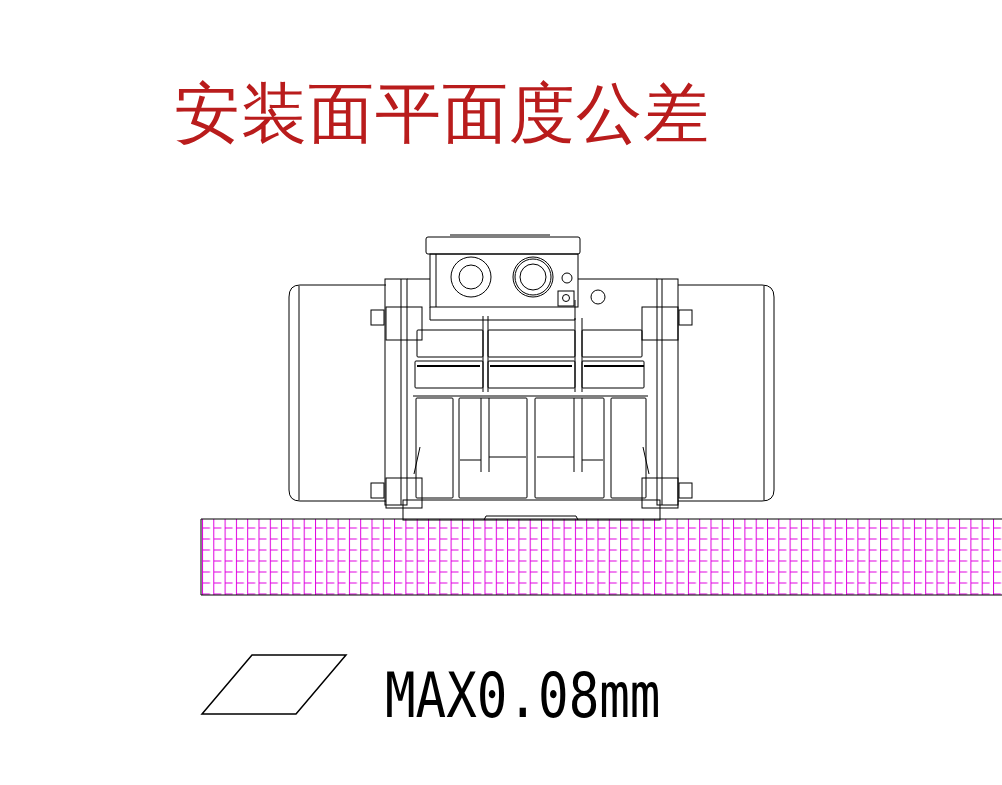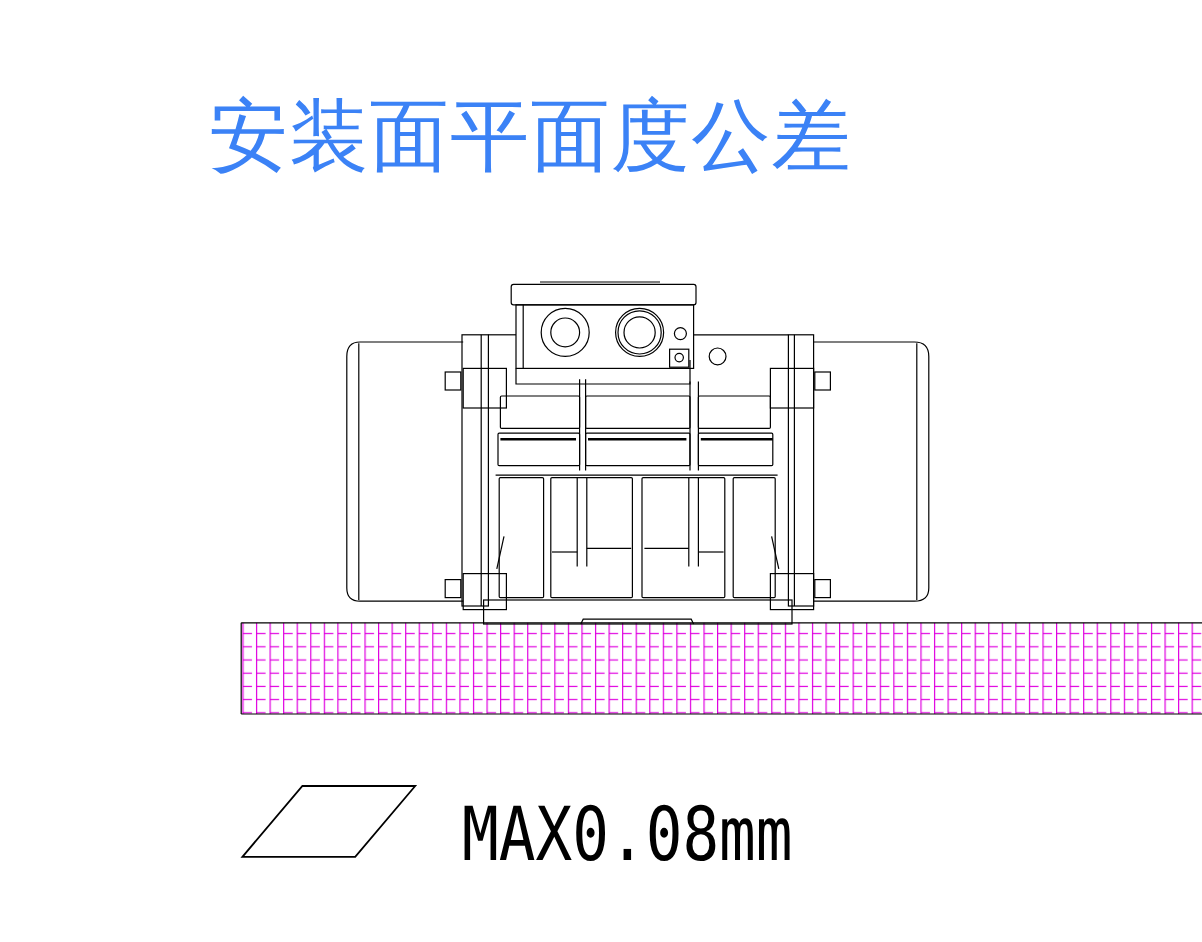--- a/index.html
+++ b/index.html
@@ -1,17 +1,17 @@
 <!DOCTYPE html>
 <html><head>
 <meta charset="utf-8">
 <style>
   html, body { margin:0; padding:0; background:#ffffff; }
   body { width:1002px; height:785px; position:relative; overflow:hidden; font-family:"DejaVu Sans", sans-serif; }
-  .title { position:absolute; left:174px; top:74px; font-size:66px; font-weight:normal; color:#3b82f6; letter-spacing:1px; line-height:80px; white-space:nowrap; }
+  .title { position:absolute; left:174px; top:74px; font-size:66px; font-weight:normal; color:#b91c1c; letter-spacing:1px; line-height:80px; white-space:nowrap; }
   .tol-text { position:absolute; left:385px; top:660px; font-family:"DejaVu Sans Mono", monospace; font-size:62px; color:#000; line-height:72px; white-space:nowrap; transform:scaleX(0.82); transform-origin:left top; }
   svg { position:absolute; left:0; top:0; }
 </style>
 </head>
 <body>
 
 <div class="title">安装面平面度公差</div>
 
 <svg width="1002" height="785" viewBox="0 0 1002 785" xmlns="http://www.w3.org/2000/svg">
   <defs>

